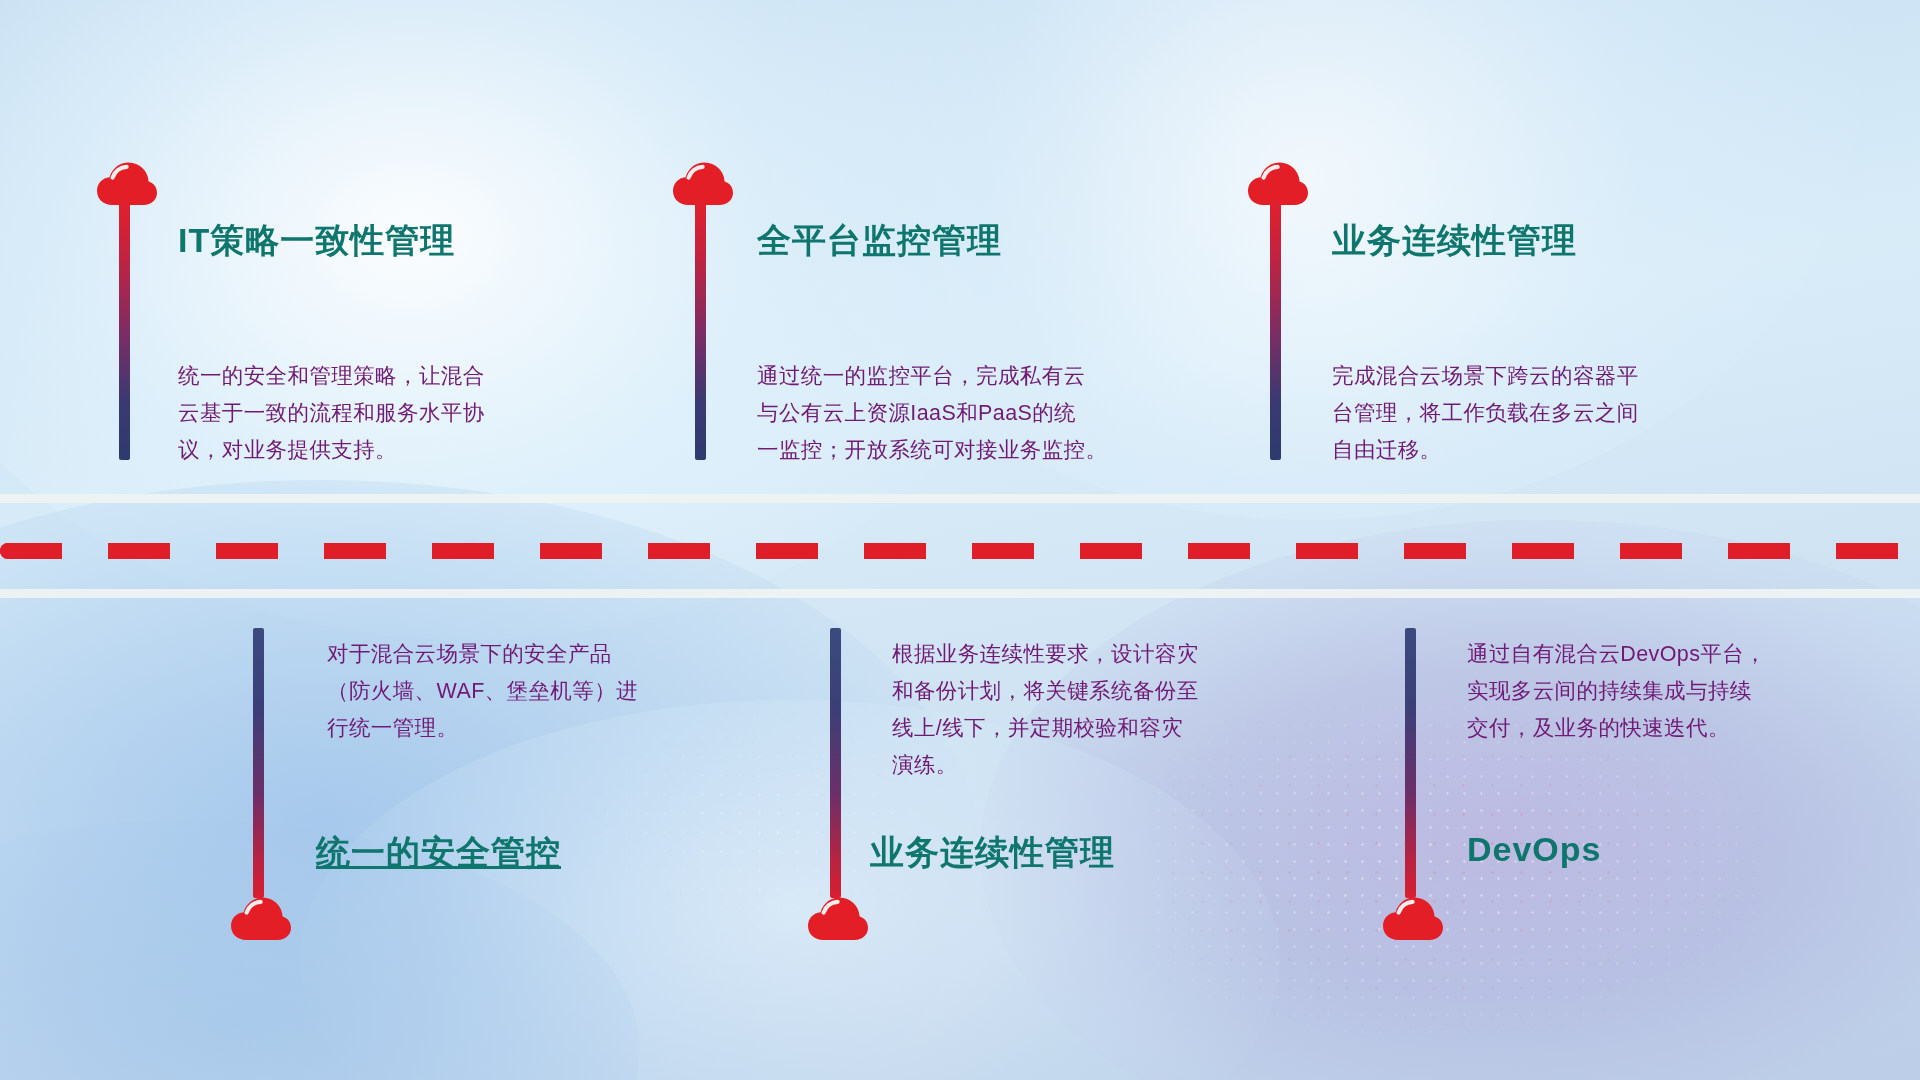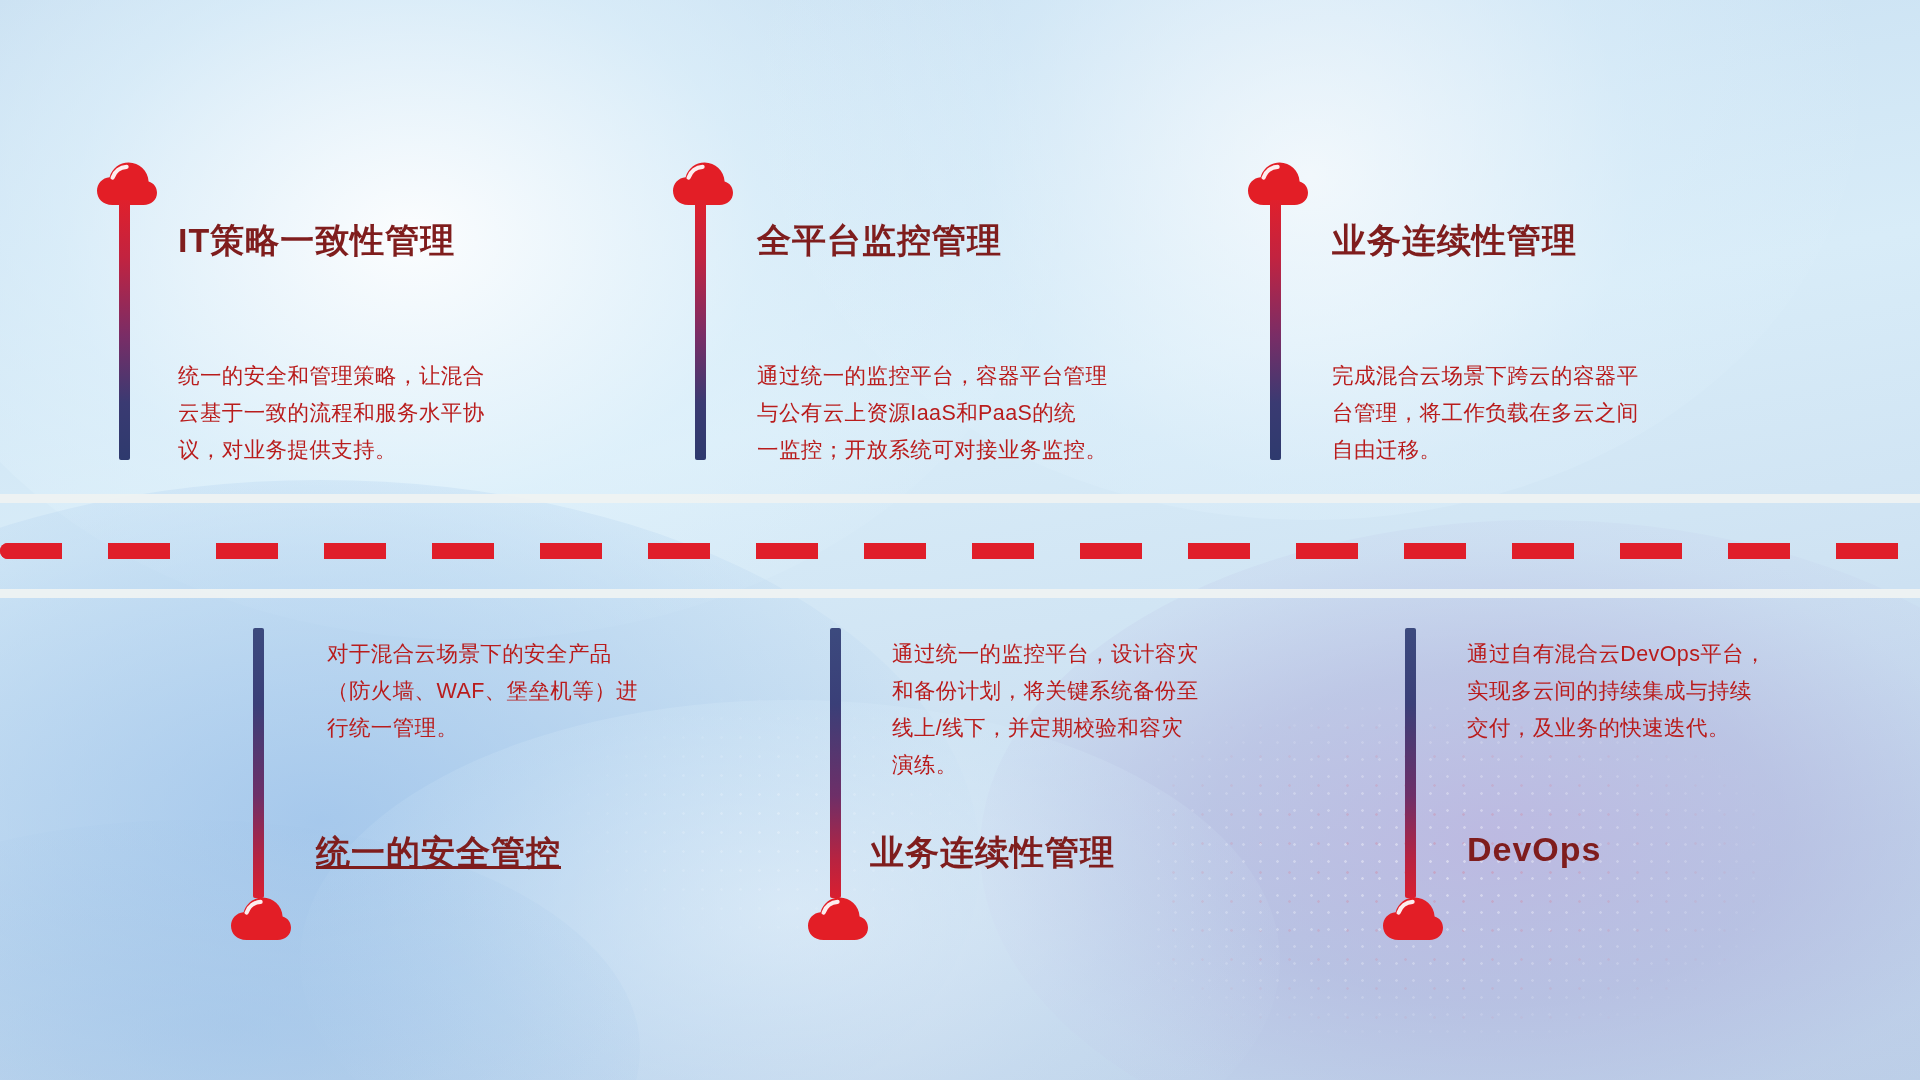--- a/index.html
+++ b/index.html
@@ -83,26 +83,26 @@
   .col{position:absolute;}
 
   .stem{position:absolute;width:11px;border-radius:2px;}
   .stem-top{background:linear-gradient(to bottom,#e0202c 0%,#c22340 22%,#7a2d66 52%,#3a3a72 78%,#2e3a6e 100%);}
   .stem-bottom{background:linear-gradient(to bottom,#3c4a7e 0%,#3a3f78 28%,#6d2f68 62%,#b82340 86%,#d91f30 100%);}
 
   .cloud{position:absolute;width:64px;height:48px;}
 
   .title{
     position:absolute;
-    font-size:34px;font-weight:bold;color:#7f1d1d;
+    font-size:34px;font-weight:bold;color:#0f766e;
     letter-spacing:1px;white-space:nowrap;
   }
   .body{
     position:absolute;
-    font-size:21.5px;line-height:37px;color:#b91c1c;
+    font-size:21.5px;line-height:37px;color:#701a75;
     white-space:pre-line;letter-spacing:.4px;
   }
 </style>
 </head>
 <body>
 
 <div id="stage">
 
   <div class="bg-base"></div>
   <div class="bg-glow glow-a"></div>
@@ -130,21 +130,21 @@
 议，对业务提供支持。</div>
   </div>
 
   <div class="col">
     <svg class="cloud" style="left:671px;top:160px;" viewBox="0 0 64 48">
       <path d="M17.5 45 C7.6 45 2 38.6 2 30.8 C2 23.6 7.3 17.8 14.6 17.2 C17.0 8.6 24.6 2.6 33.6 2.6 C44.3 2.6 53.0 10.9 53.6 21.4 C58.9 23.0 62 27.3 62 32.8 C62 39.9 56.2 45 48.6 45 Z" fill="#e31e26"></path>
       <path d="M17.6 17.6 C19.8 11.4 25.2 7.2 31.6 6.9" stroke="#ffffff" stroke-width="4.2" stroke-linecap="round" fill="none" opacity=".92"></path>
     </svg>
     <div class="stem stem-top" style="left:695px;top:200px;height:260px;"></div>
     <div class="title" style="left:757px;top:218px;">全平台监控管理</div>
-    <div class="body" style="left:757px;top:358px;width:460px;">通过统一的监控平台，容器平台管理
+    <div class="body" style="left:757px;top:358px;width:460px;">通过统一的监控平台，完成私有云
 与公有云上资源IaaS和PaaS的统
 一监控；开放系统可对接业务监控。</div>
   </div>
 
   <div class="col">
     <svg class="cloud" style="left:1246px;top:160px;" viewBox="0 0 64 48">
       <path d="M17.5 45 C7.6 45 2 38.6 2 30.8 C2 23.6 7.3 17.8 14.6 17.2 C17.0 8.6 24.6 2.6 33.6 2.6 C44.3 2.6 53.0 10.9 53.6 21.4 C58.9 23.0 62 27.3 62 32.8 C62 39.9 56.2 45 48.6 45 Z" fill="#e31e26"></path>
       <path d="M17.6 17.6 C19.8 11.4 25.2 7.2 31.6 6.9" stroke="#ffffff" stroke-width="4.2" stroke-linecap="round" fill="none" opacity=".92"></path>
     </svg>
     <div class="stem stem-top" style="left:1270px;top:200px;height:260px;"></div>
@@ -161,21 +161,21 @@
 行统一管理。</div>
     <div class="title" style="left:316px;top:830px;text-decoration:underline;">统一的安全管控</div>
     <svg class="cloud" style="left:229px;top:895px;" viewBox="0 0 64 48">
       <path d="M17.5 45 C7.6 45 2 38.6 2 30.8 C2 23.6 7.3 17.8 14.6 17.2 C17.0 8.6 24.6 2.6 33.6 2.6 C44.3 2.6 53.0 10.9 53.6 21.4 C58.9 23.0 62 27.3 62 32.8 C62 39.9 56.2 45 48.6 45 Z" fill="#e31e26"></path>
       <path d="M17.6 17.6 C19.8 11.4 25.2 7.2 31.6 6.9" stroke="#ffffff" stroke-width="4.2" stroke-linecap="round" fill="none" opacity=".92"></path>
     </svg>
   </div>
 
   <div class="col">
     <div class="stem stem-bottom" style="left:830px;top:628px;height:270px;"></div>
-    <div class="body" style="left:892px;top:636px;width:440px;">通过统一的监控平台，设计容灾
+    <div class="body" style="left:892px;top:636px;width:440px;">根据业务连续性要求，设计容灾
 和备份计划，将关键系统备份至
 线上/线下，并定期校验和容灾
 演练。</div>
     <div class="title" style="left:870px;top:830px;">业务连续性管理</div>
     <svg class="cloud" style="left:806px;top:895px;" viewBox="0 0 64 48">
       <path d="M17.5 45 C7.6 45 2 38.6 2 30.8 C2 23.6 7.3 17.8 14.6 17.2 C17.0 8.6 24.6 2.6 33.6 2.6 C44.3 2.6 53.0 10.9 53.6 21.4 C58.9 23.0 62 27.3 62 32.8 C62 39.9 56.2 45 48.6 45 Z" fill="#e31e26"></path>
       <path d="M17.6 17.6 C19.8 11.4 25.2 7.2 31.6 6.9" stroke="#ffffff" stroke-width="4.2" stroke-linecap="round" fill="none" opacity=".92"></path>
     </svg>
   </div>
 

